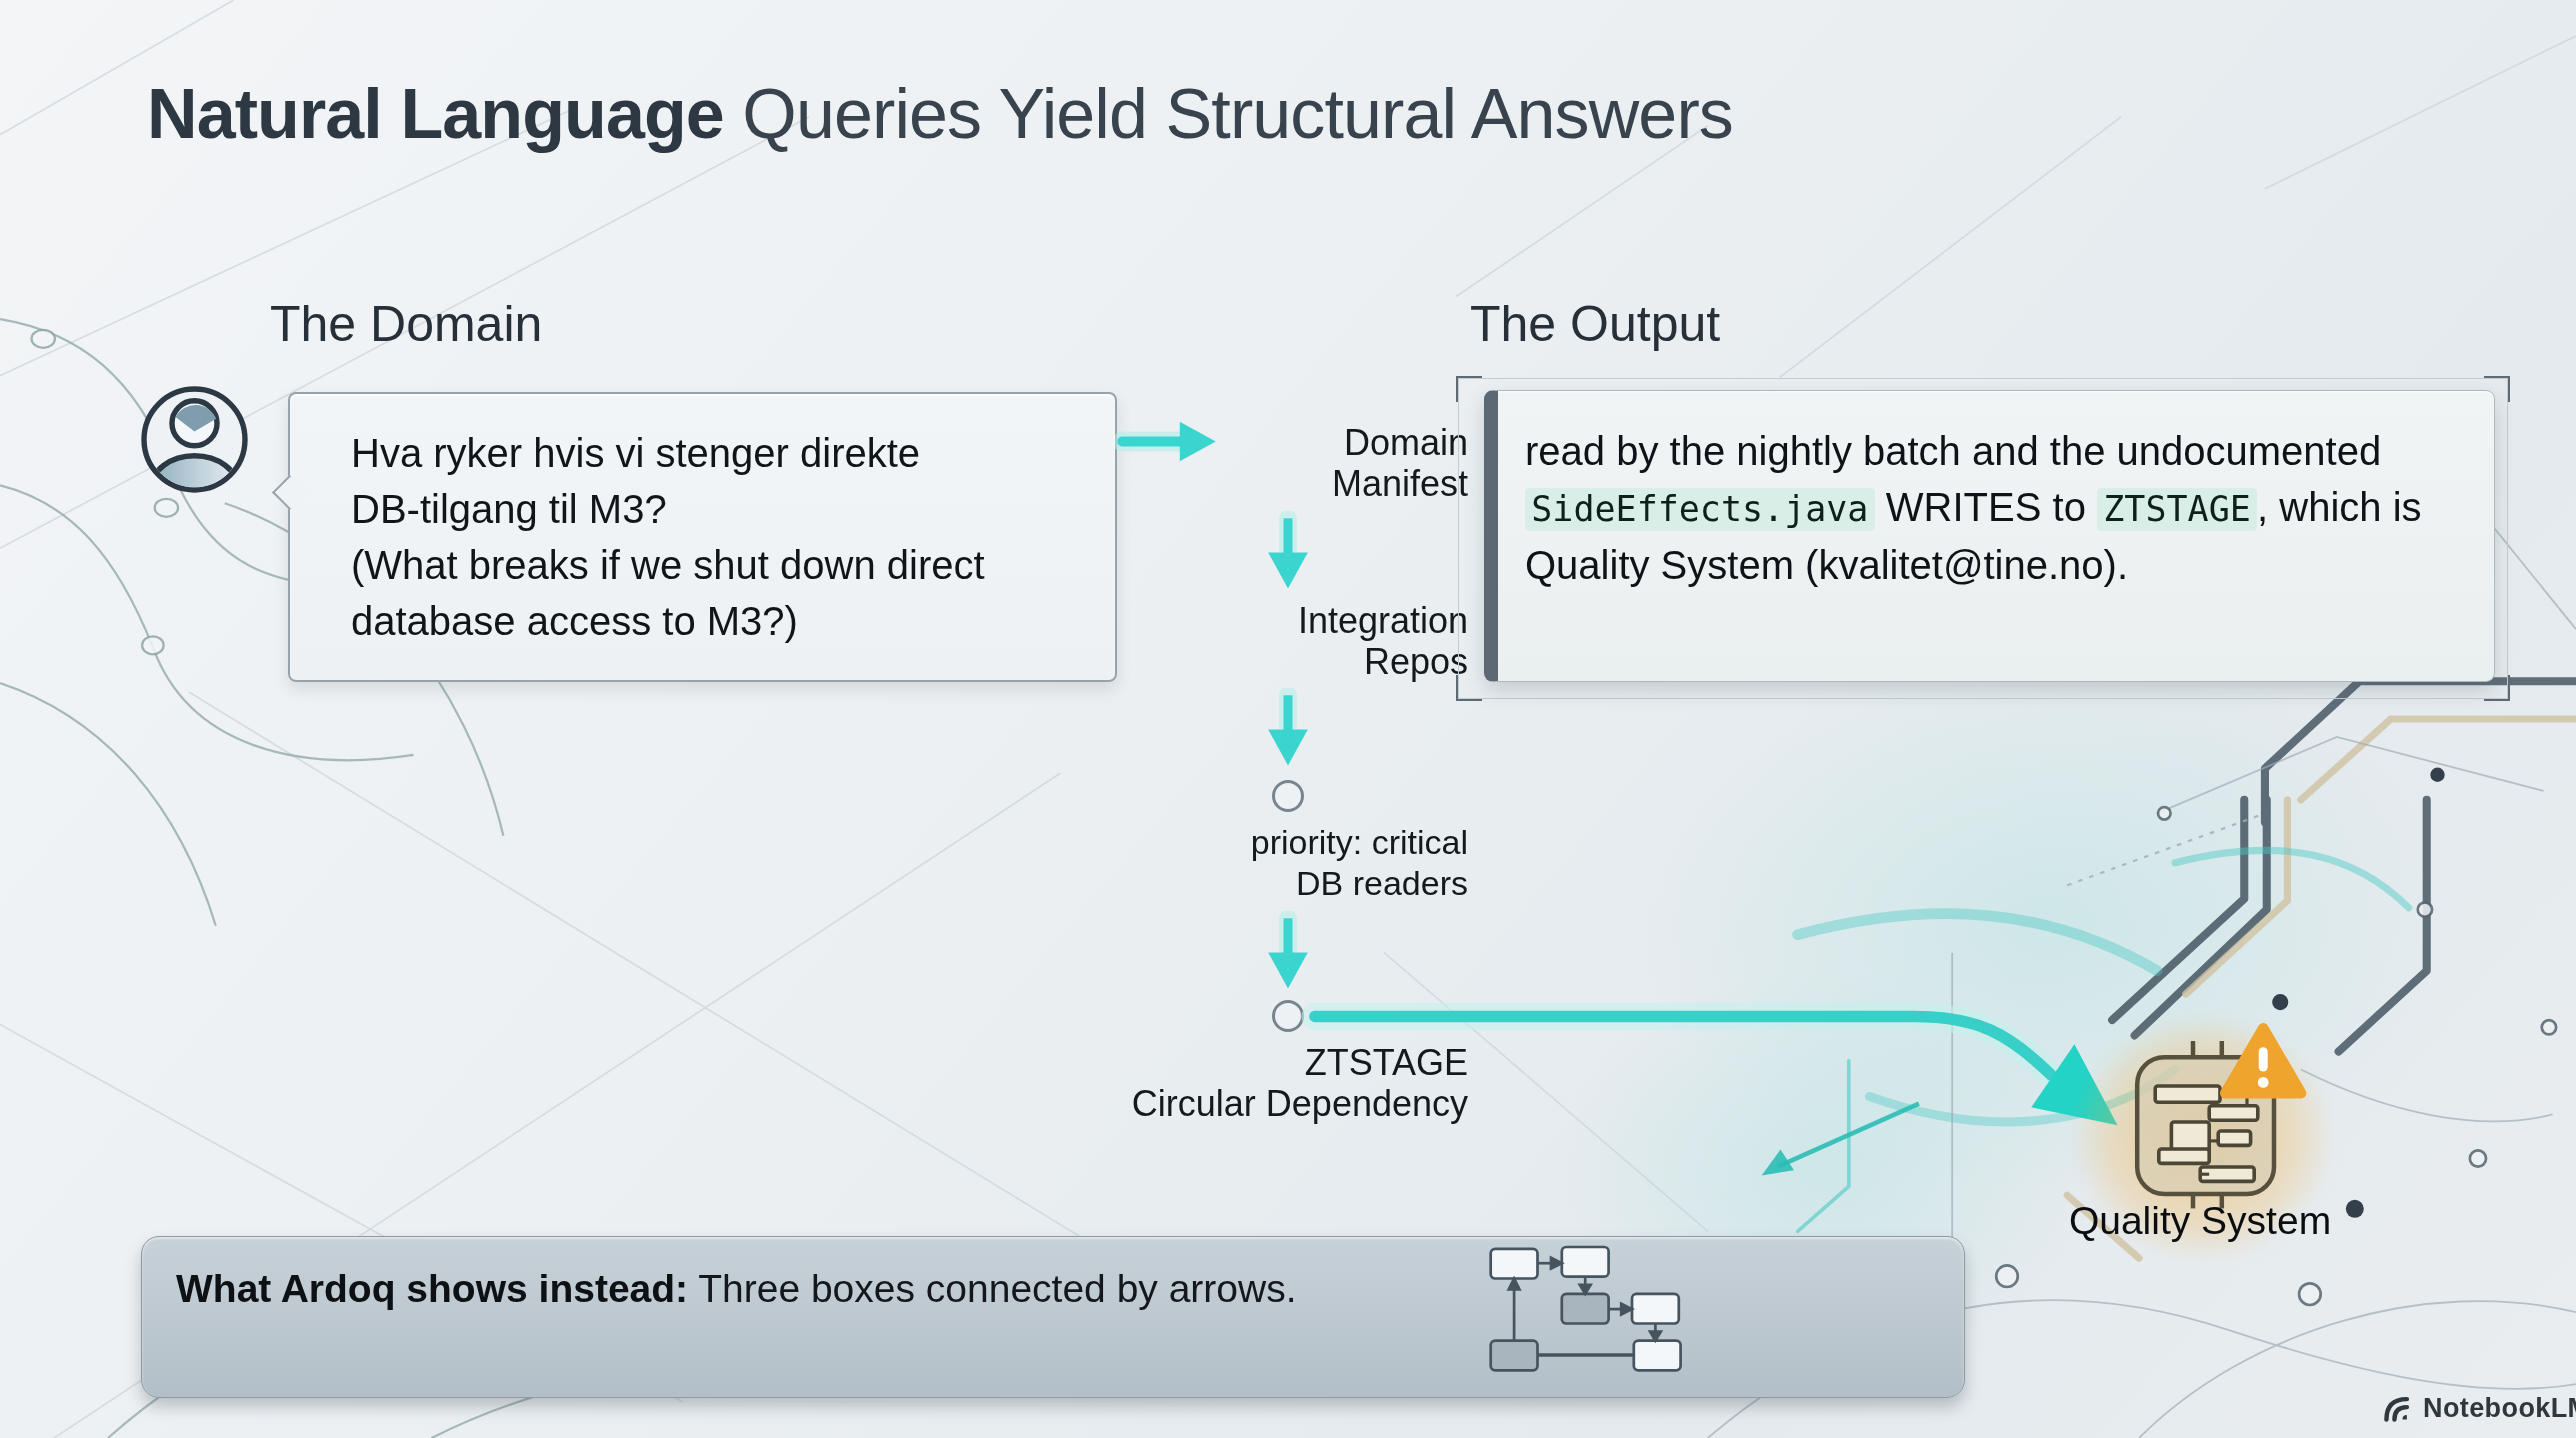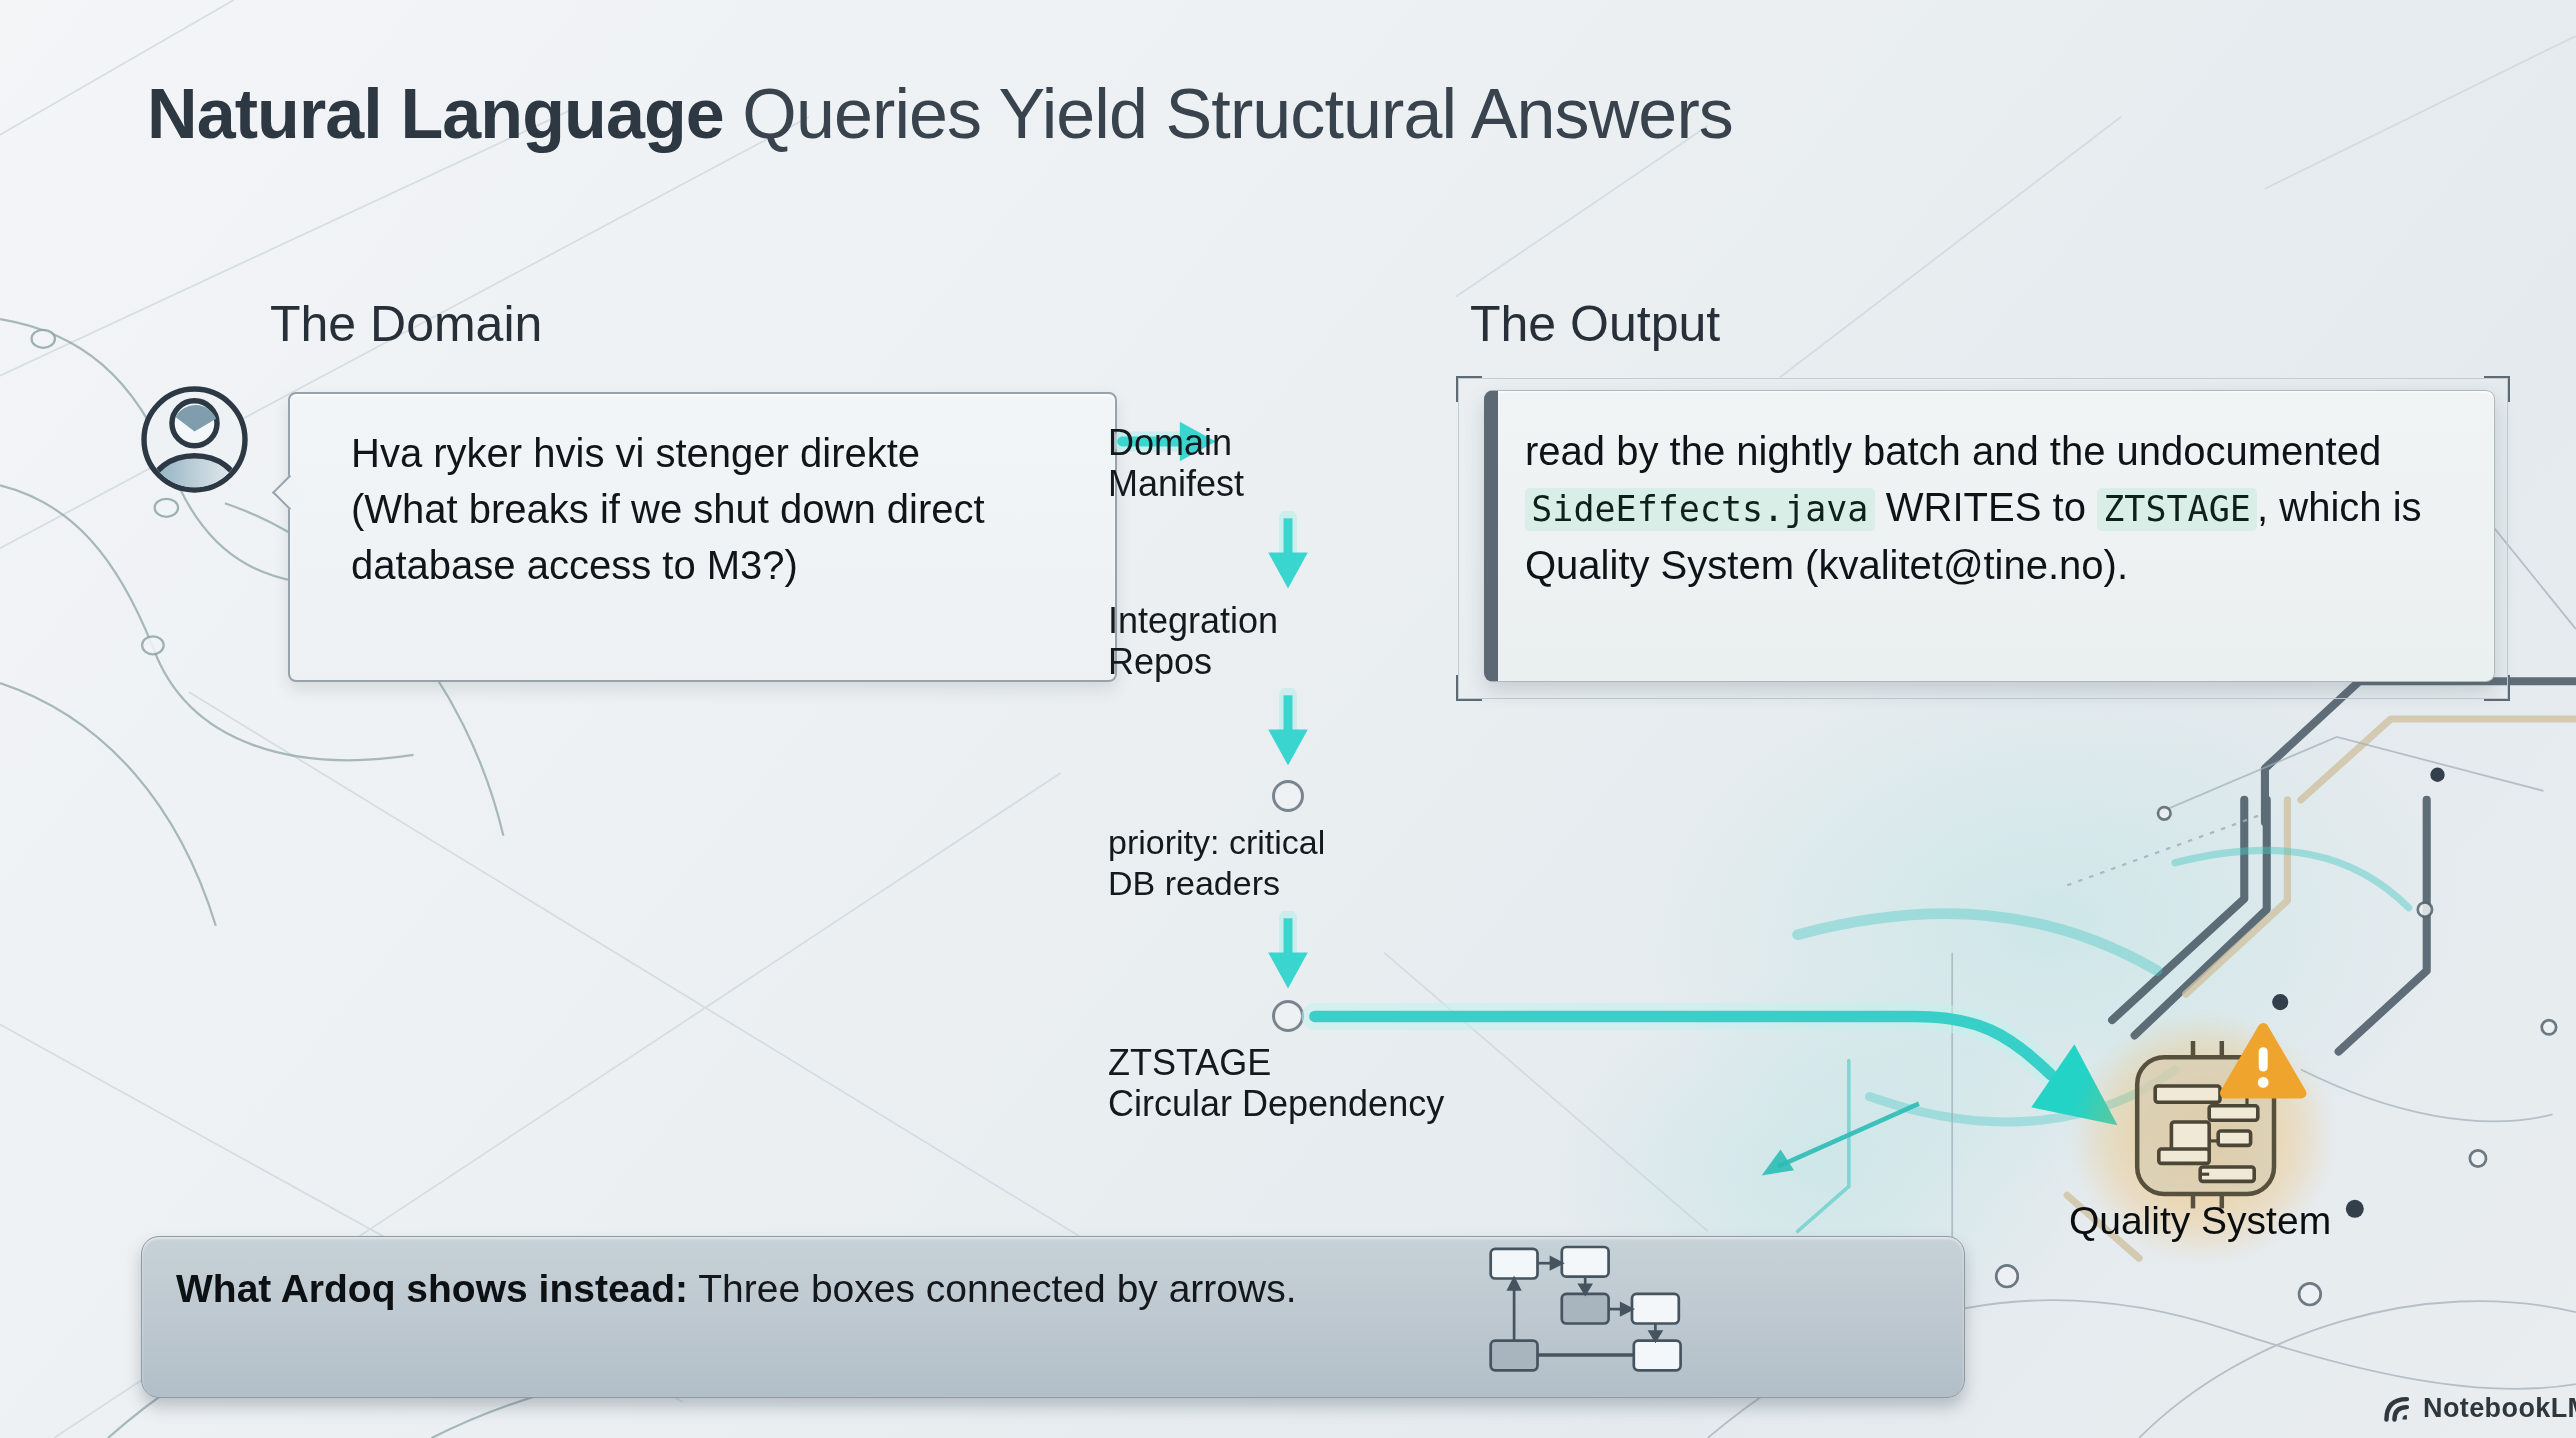--- a/index.html
+++ b/index.html
@@ -36,21 +36,21 @@
     background:#f0f3f6;border-left:2.2px solid #98a2aa;border-bottom:2.2px solid #98a2aa;
     transform:rotate(45deg);
   }
   .bubble-text{
     position:absolute;left:61px;top:31px;right:27px;
     font-size:40px;line-height:56px;color:#10151a;
   }
 
   
   .flow-label{
-    position:absolute;left:1108px;width:360px;text-align:left;
+    position:absolute;left:1108px;width:360px;text-align:right;
     font-size:36px;line-height:41px;color:#14191e;font-weight:400;
   }
   .flow-label.small{font-size:34px;}
   .flow-node{
     position:absolute;width:32px;height:32px;border:3.6px solid #78858f;
     border-radius:50%;background:rgba(240,244,246,.6);box-sizing:border-box;
   }
 
   
   .output-frame{
@@ -217,20 +217,21 @@
       <ellipse cx="66" cy="120" rx="48" ry="36" fill="url(#avSh)" stroke="#2c3944" stroke-width="6"></ellipse>
     </g>
     <circle cx="66" cy="48" r="25" fill="#f4f7f9" stroke="#2c3944" stroke-width="6"></circle>
     <path d="M45 41 A25 25 0 0 1 90 43 L66 57 Z" fill="#7f9dac"></path>
   </svg>
 
   <div class="prompt-bubble">
     <div class="bubble-tail"></div>
     <div class="bubble-text">
       <div>Hva ryker hvis vi stenger direkte</div>
+      <div>DB-tilgang til M3?</div>
       <div>(What breaks if we shut down direct</div>
       <div>database access to M3?)</div>
     </div>
   </div>
 
   <svg class="abs" style="left:1115px;top:409px;" width="108" height="65" viewBox="0 0 120 72">
     <line x1="8" y1="36" x2="76" y2="36" stroke="#aeeee9" stroke-width="22" stroke-linecap="round" opacity="0.55"></line>
     <line x1="8" y1="36" x2="76" y2="36" stroke="#3bd5d0" stroke-width="11" stroke-linecap="round"></line>
     <polygon points="72,14 72,58 112,36" fill="#3bd5d0"></polygon>
   </svg>

